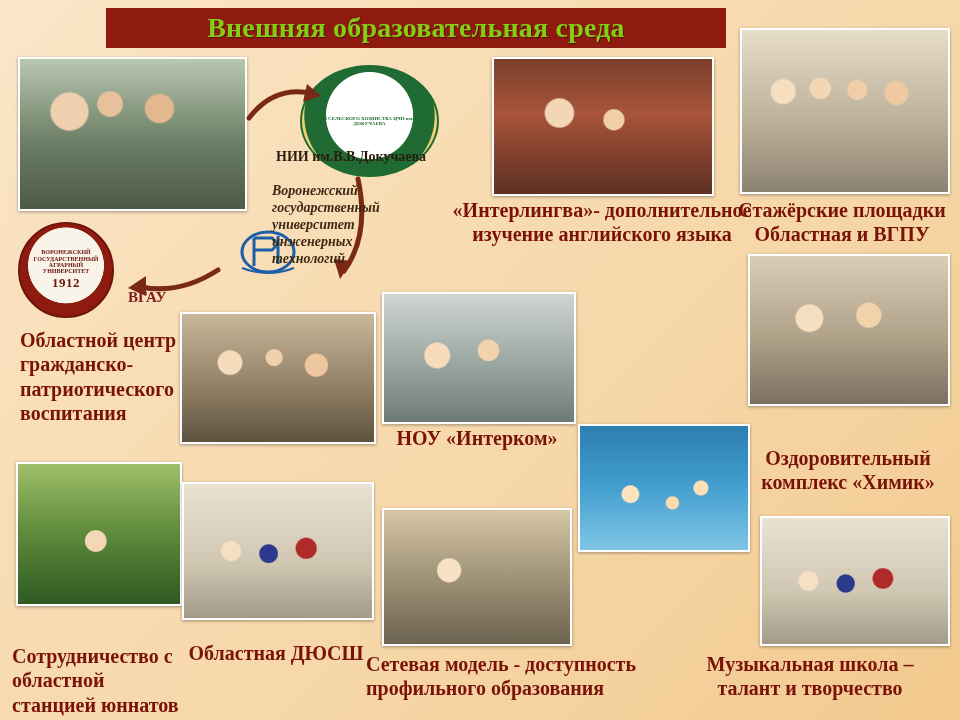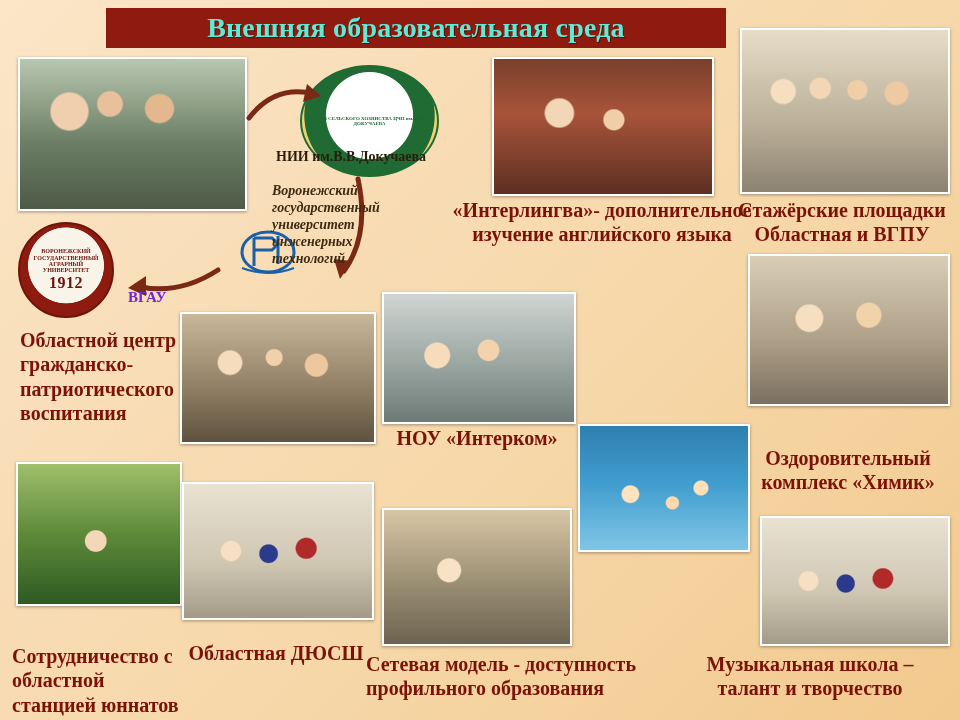--- a/index.html
+++ b/index.html
@@ -26,21 +26,21 @@
     left: 106px;
     top: 8px;
     width: 620px;
     height: 40px;
     background: #8f1a10;
     display: flex;
     align-items: center;
     justify-content: center;
   }
   .title-bar .title-text {
-    color: #5eead4;
+    color: #84cc16;
     font-family: "Liberation Serif", serif;
     font-weight: bold;
     font-size: 28px;
     letter-spacing: 0.2px;
     white-space: nowrap;
     text-shadow: 1px 1px 0 #5a0d06;
   }
   
   .cap {
     position: absolute;
@@ -151,21 +151,21 @@
     background: radial-gradient(circle at 50% 45%, #f8f4ea 0 55%, #8d1b10 56% 100%);
     border: 2px solid #6d140b;
     display: flex;
     flex-direction: column;
     align-items: center;
     justify-content: center;
     color: #6d140b;
     font-size: 8px;
     font-weight: bold;
   }
-  .logo-vgau .year { font-size: 16px; letter-spacing: 0.5px; }
+  .logo-vgau .year { font-size: 13px; letter-spacing: 0.5px; }
   .logo-vgu {
     position: absolute;
     display: flex;
     align-items: center;
     justify-content: center;
   }
   
   .arrow-svg {
     position: absolute;
     pointer-events: none;
@@ -214,21 +214,21 @@
 
   <svg class="arrow-svg" style="left:118px; top:262px; width:110px; height:50px;">
     <path d="M100 8 Q60 34 18 24" fill="none" stroke="#7a2a14" stroke-width="5" stroke-linecap="round"></path>
     <path d="M28 14 L10 26 L28 34 Z" fill="#7a2a14"></path>
   </svg>
 
   <div class="cap" style="left:276px; top:148px; width:190px; font-size:14px; color:#2a1c0c; font-style:normal;">НИИ им.В.В.Докучаева</div>
 
   <div class="cap cap-dark" style="left:272px; top:182px; width:110px;">Воронежский государственный университет инженерных технологий</div>
 
-  <div class="cap" style="left:128px; top:288px; font-size:15px; color:#6d28d9;">ВГАУ</div>
+  <div class="cap" style="left:128px; top:288px; font-size:15px; color:#7f1d1d;">ВГАУ</div>
 
   <div class="photo ph-b" style="left:492px; top:57px; width:218px; height:135px;">
     <div class="ph-inner"></div>
   </div>
   <div class="cap center" style="left:452px; top:198px; width:300px;">«Интерлингва»- дополнительное изучение английского языка</div>
 
   <div class="photo ph-group" style="left:740px; top:28px; width:206px; height:162px;">
     <div class="ph-inner"></div>
   </div>
   <div class="cap center" style="left:724px; top:198px; width:236px;">Стажёрские площадки Областная и ВГПУ</div>

